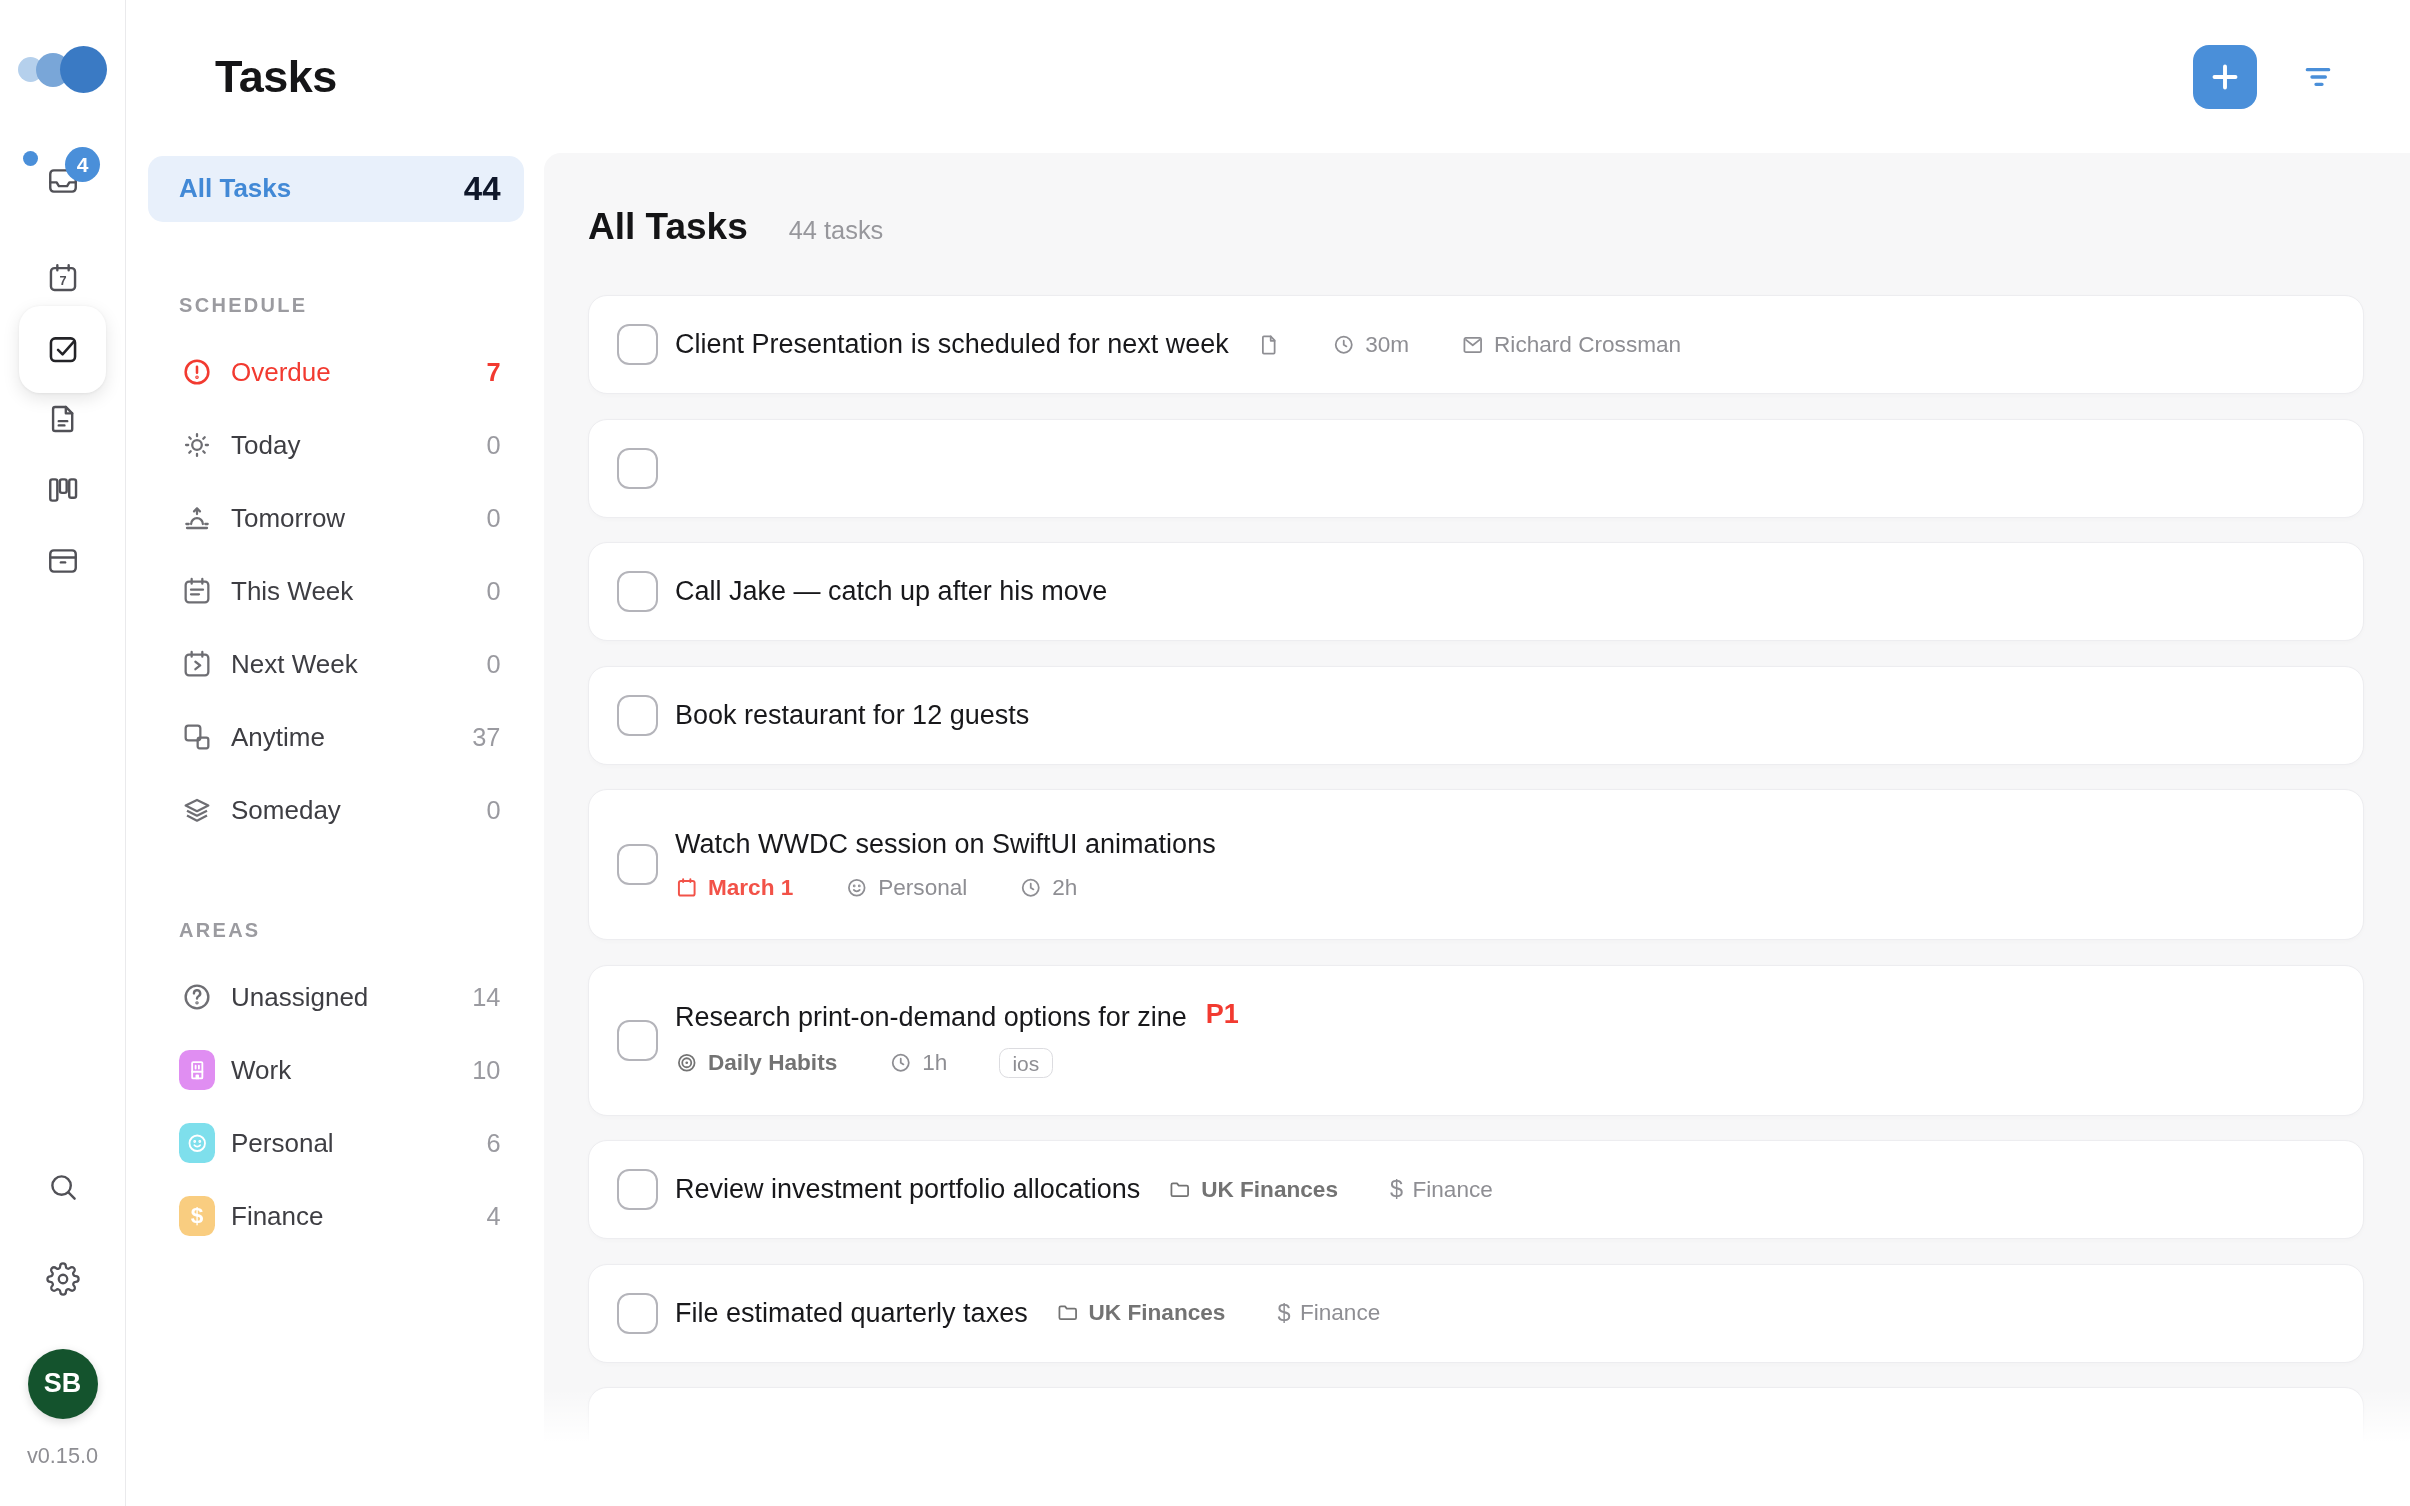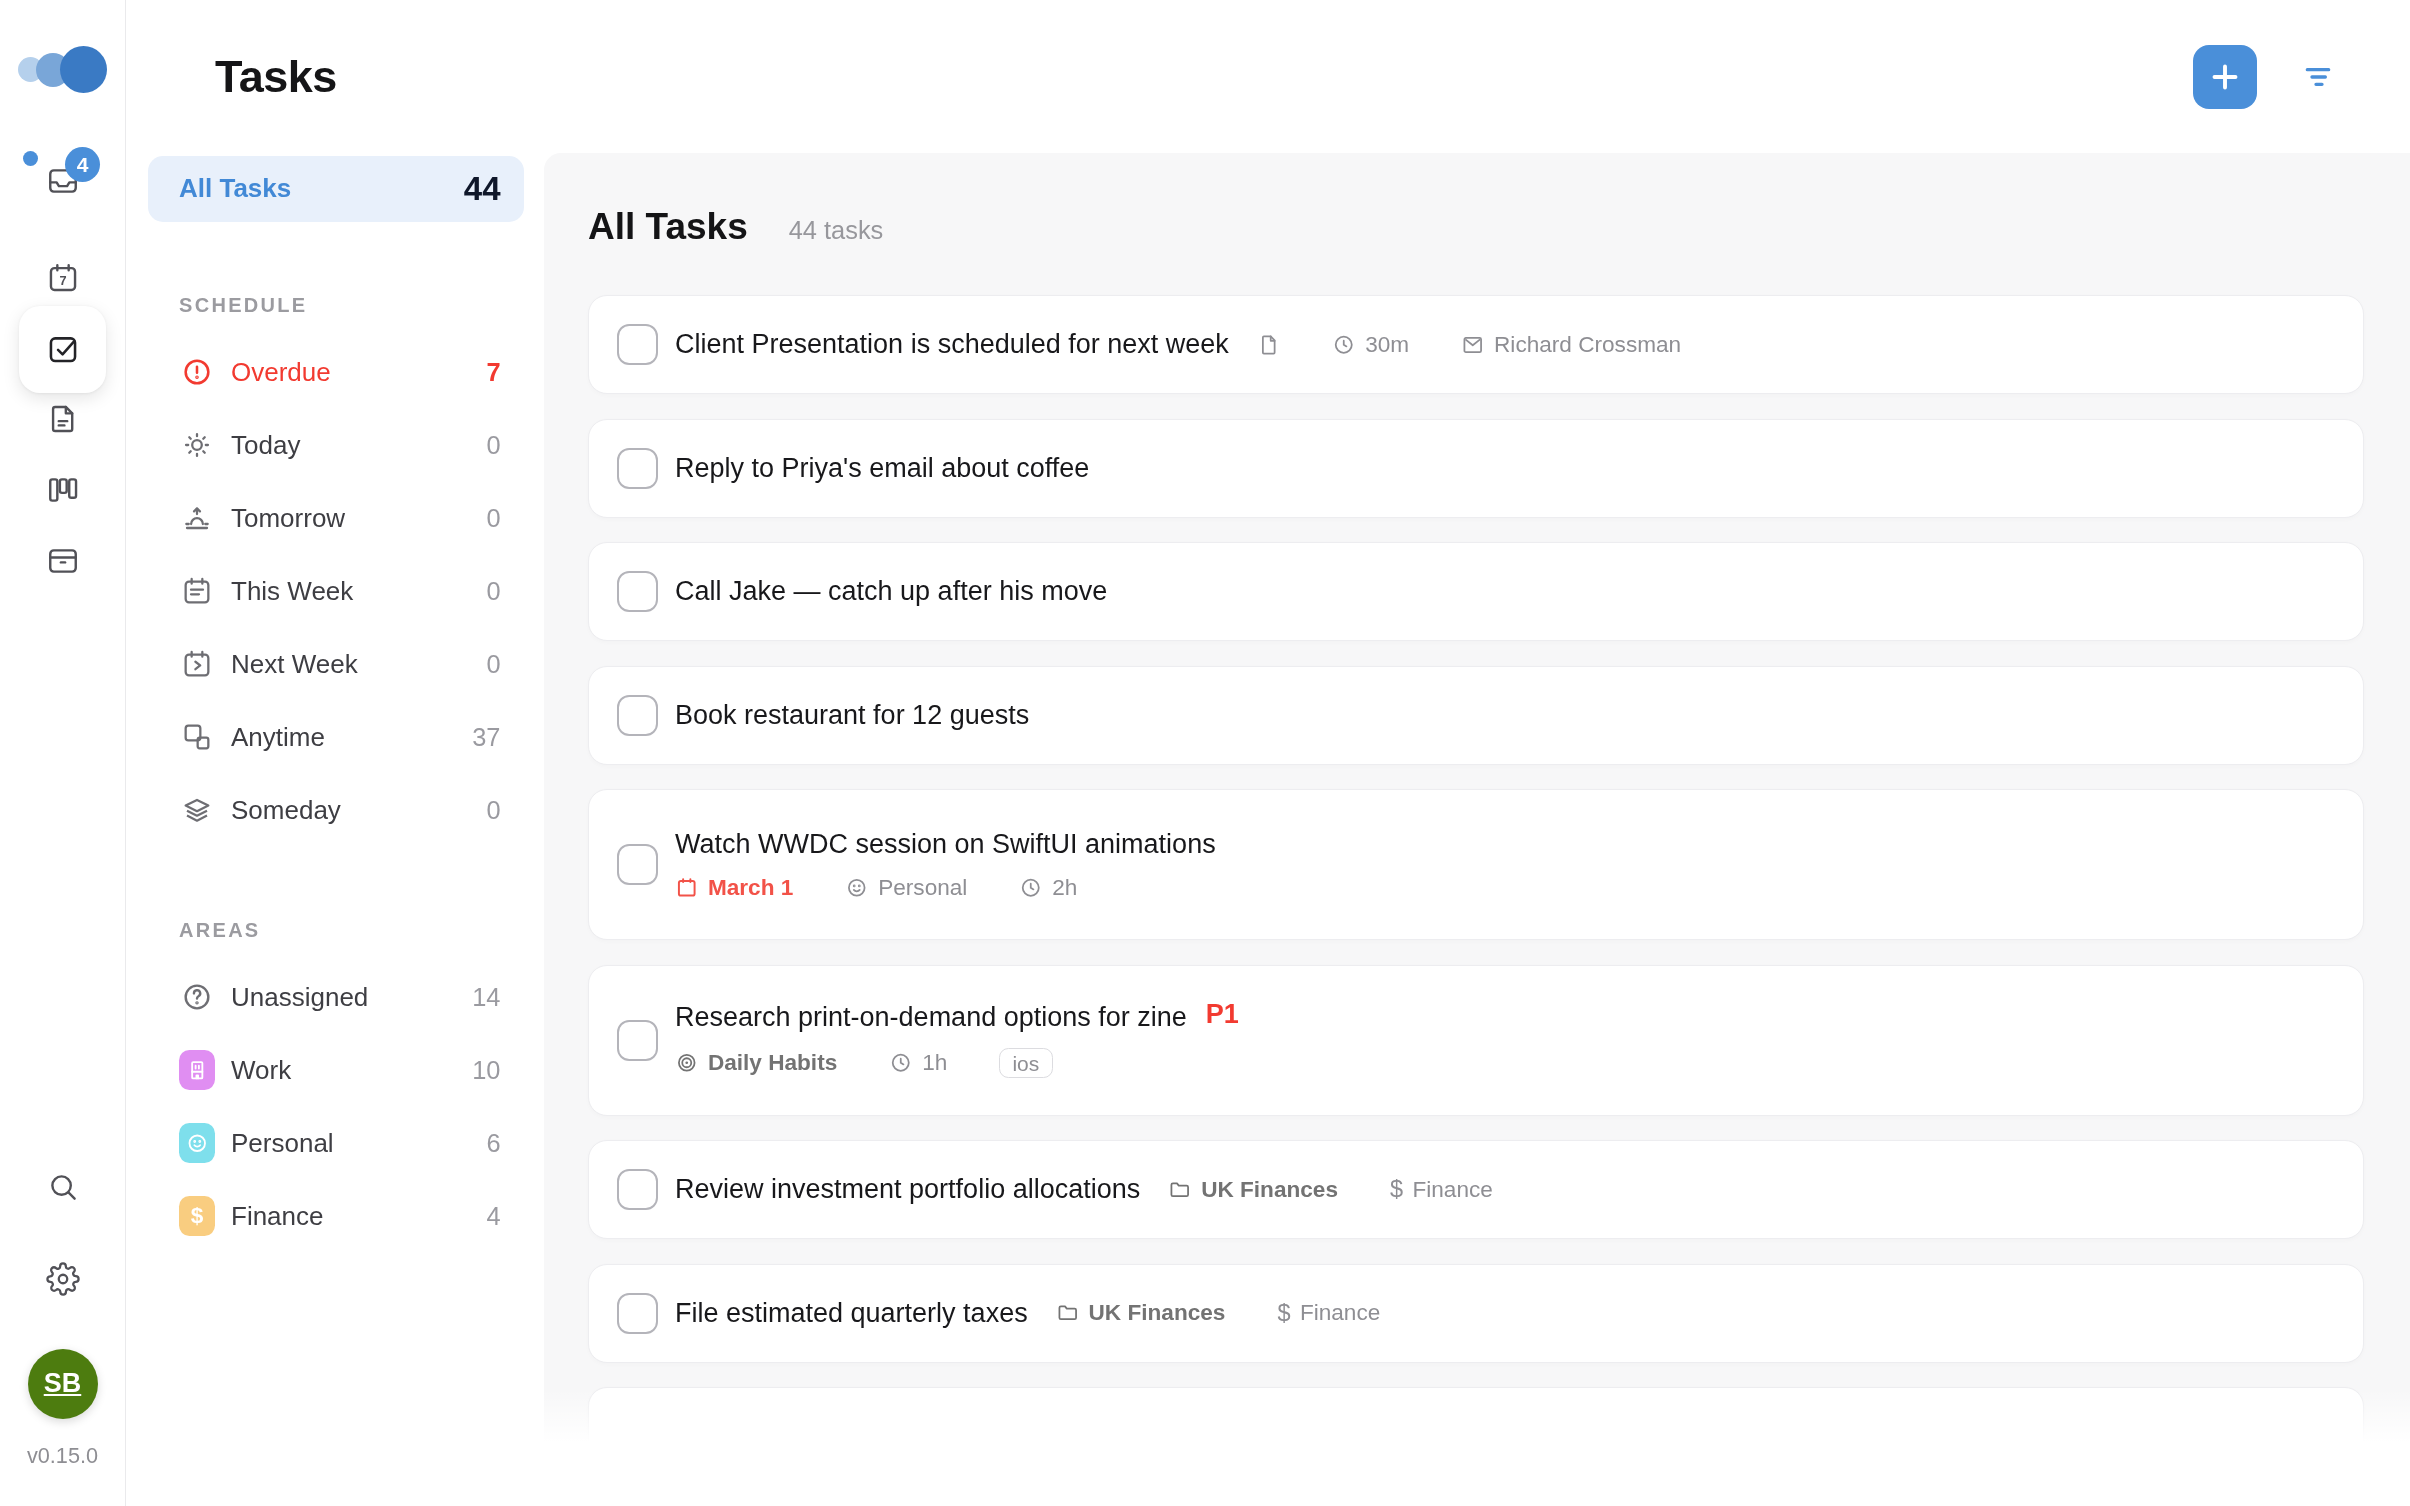--- a/index.html
+++ b/index.html
@@ -179,21 +179,21 @@
 
     <button class="rail-btn btn-gear">
       <span>
         <svg viewBox="0 0 24 24" fill="none" stroke="currentColor" stroke-width="1.6" stroke-linecap="round" stroke-linejoin="round" width="34" height="34">
           <circle cx="12" cy="12" r="3"></circle>
           <path d="M19.4 15a1.65 1.65 0 0 0 .33 1.82l.06.06a2 2 0 0 1 0 2.83 2 2 0 0 1-2.83 0l-.06-.06a1.65 1.65 0 0 0-1.82-.33 1.65 1.65 0 0 0-1 1.51V21a2 2 0 0 1-2 2 2 2 0 0 1-2-2v-.09A1.65 1.65 0 0 0 9 19.4a1.65 1.65 0 0 0-1.82.33l-.06.06a2 2 0 0 1-2.83 0 2 2 0 0 1 0-2.83l.06-.06a1.65 1.65 0 0 0 .33-1.82 1.65 1.65 0 0 0-1.51-1H3a2 2 0 0 1-2-2 2 2 0 0 1 2-2h.09A1.65 1.65 0 0 0 4.6 9a1.65 1.65 0 0 0-.33-1.82l-.06-.06a2 2 0 0 1 0-2.83 2 2 0 0 1 2.83 0l.06.06a1.65 1.65 0 0 0 1.82.33H9a1.65 1.65 0 0 0 1-1.51V3a2 2 0 0 1 2-2 2 2 0 0 1 2 2v.09a1.65 1.65 0 0 0 1 1.51 1.65 1.65 0 0 0 1.82-.33l.06-.06a2 2 0 0 1 2.83 0 2 2 0 0 1 0 2.83l-.06.06a1.65 1.65 0 0 0-.33 1.82V9a1.65 1.65 0 0 0 1.51 1H21a2 2 0 0 1 2 2 2 2 0 0 1-2 2h-.09a1.65 1.65 0 0 0-1.51 1z"></path>
         </svg>
       </span>
     </button>
 
-    <button class="avatar" style="background: #4d7c0f; text-decoration: underline;">SB</button>
+    <button class="avatar" style="background: #14532d;">SB</button>
     <div class="version">v0.15.0</div>
   </aside>
 
   <header class="topbar">
     <h1>Tasks</h1>
     <div class="topbar-actions">
       <button class="add-btn" style="background: rgb(74, 143, 217);">
         <span>
           <svg viewBox="0 0 24 24" fill="none" stroke="currentColor" stroke-width="2.6" stroke-linecap="round" width="36" height="36">
             <path d="M12 5v14M5 12h14"></path>
@@ -389,25 +389,20 @@
                   </span>
                   <span>Richard Crossman</span>
                 </span>
           </span>
         </div>
           </div>
       </div>
 
       <div class="card single">
         <span class="checkbox"></span>
-        <div class="card-main">
-            <div class="line1">
-          <span class="task-title">Reply to Priya's email about coffee</span>
-        </div>
-          </div>
       </div>
 
       <div class="card single">
         <span class="checkbox"></span>
         <div class="card-main">
             <div class="line1">
           <span class="task-title">Call Jake — catch up after his move</span>
         </div>
           </div>
       </div>

